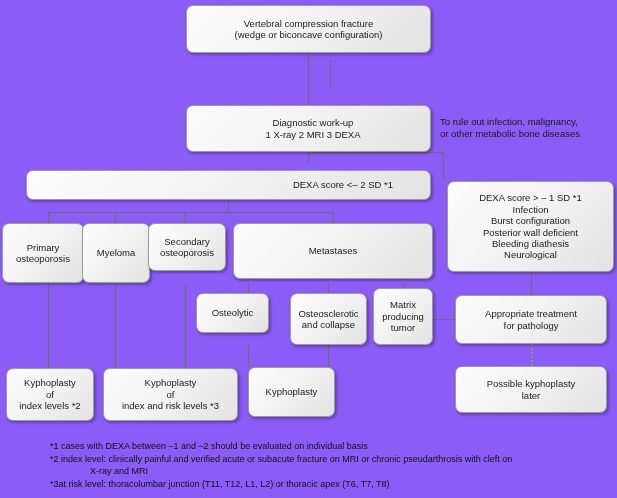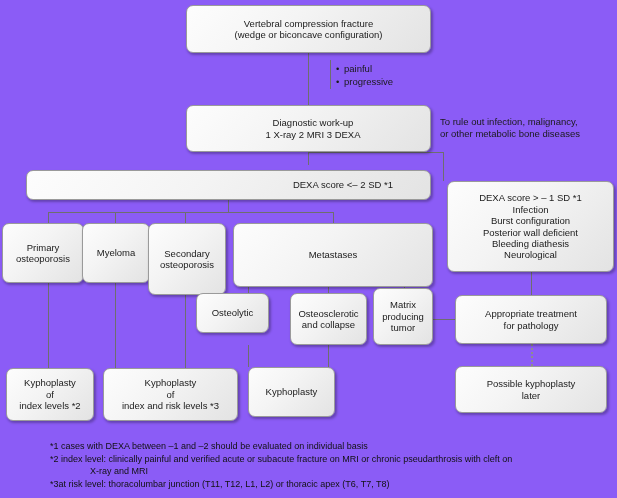--- a/index.html
+++ b/index.html
@@ -123,24 +123,20 @@
 
   <div class="ln dotted-v" style="left:531px; top:344px; height:22px;"></div>
 
   <div class="ln v" style="left:330px; top:60px; height:29px;"></div>
 
   <div class="node" style="left:186px; top:5px; width:245px; height:48px;">
     <span class="txt">Vertebral compression fracture
 (wedge or biconcave configuration)</span>
   </div>
 
-  <div class="bullets" style="left:336px; top:63px;">
-    <div><span class="dot">•</span><span>painful</span></div>
-    <div><span class="dot">•</span><span>progressive</span></div>
-  </div>
 
   <div class="node" style="left:186px; top:105px; width:245px; height:47px;padding-left:13px;">
     <span class="txt">Diagnostic work-up
 1 X-ray   2 MRI   3 DEXA</span>
   </div>
 
   <div class="plaintext" style="left:440px; top:116px; width:175px; text-align:left;">To rule out infection, malignancy,
 or other metabolic bone diseases</div>
 
   <div class="node align-right" style="left:26px; top:170px; width:405px; height:30px;">
@@ -158,26 +154,26 @@
 
   <div class="node" style="left:2px; top:223px; width:82px; height:60px;text-align:center;">
     <span class="txt">Primary
 osteoporosis</span>
   </div>
 
   <div class="node" style="left:82px; top:223px; width:68px; height:60px;">
     <span class="txt">Myeloma</span>
   </div>
 
-  <div class="node" style="left:148px; top:223px; width:78px; height:72px;">
+  <div class="node" style="left:148px; top:223px; width:78px; height:48px;">
     <span class="txt">Secondary
 osteoporosis</span>
   </div>
 
-  <div class="node" style="left:233px; top:223px; width:200px; height:64px;">
+  <div class="node" style="left:233px; top:223px; width:200px; height:56px;">
     <span class="txt">Metastases</span>
   </div>
 
   <div class="node" style="left:196px; top:293px; width:73px; height:40px;">
     <span class="txt">Osteolytic</span>
   </div>
 
   <div class="node" style="left:290px; top:293px; width:77px; height:52px;">
     <span class="txt">Osteosclerotic
 and collapse</span>

